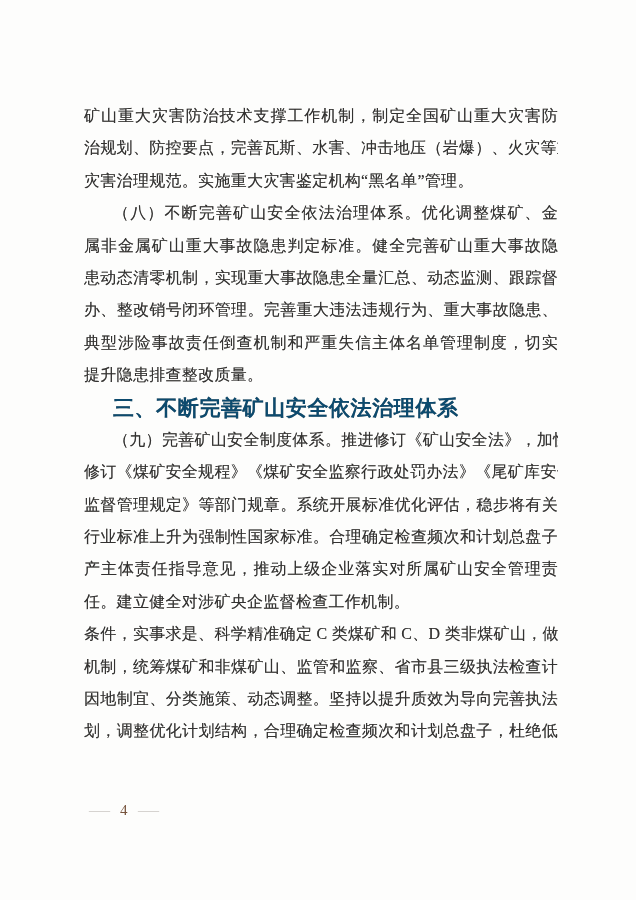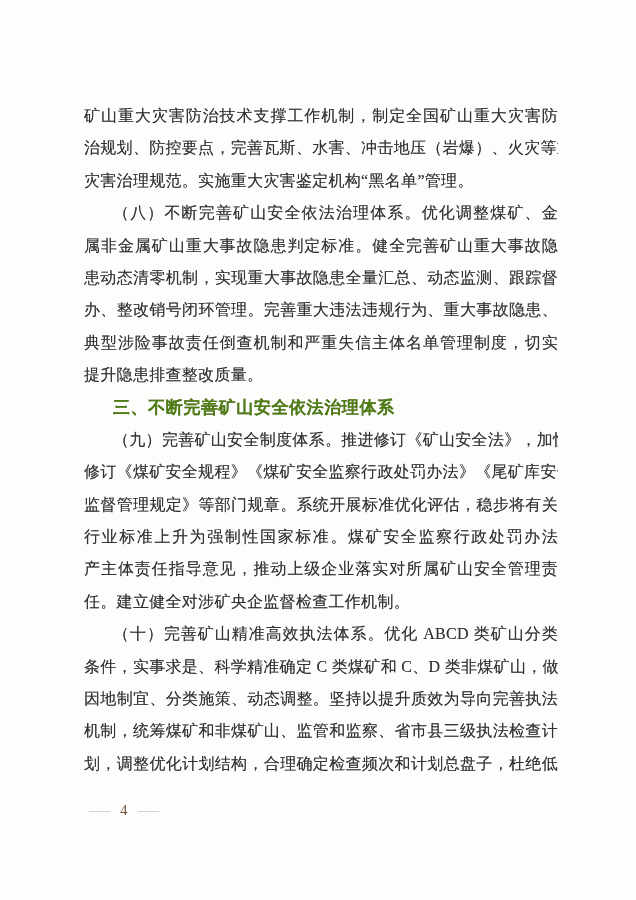--- a/index.html
+++ b/index.html
@@ -42,22 +42,22 @@
   .line.indent {
     text-indent: 29px;
   }
   .line .lead {
     
     font-family: "Liberation Serif", "DejaVu Serif", serif;
   }
   .line.heading {
     font-family: "Liberation Sans", "DejaVu Sans", sans-serif;
     font-weight: bold;
-    font-size: 17px;
-    color: #4d7c0f;
+    font-size: 21px;
+    color: #0c4a6e;
     text-align: left;
     text-align-last: left;
     letter-spacing: 0.6px;
   }
   .footer {
     position: absolute;
     left: 92px;
     top: 799px;
     display: flex;
     align-items: center;
@@ -93,29 +93,28 @@
         <div class="line">典型涉险事故责任倒查机制和严重失信主体名单管理制度，切实</div>
         <div class="line last">提升隐患排查整改质量。</div>
       </div>
       <div>
         <div class="line heading indent last">三、不断完善矿山安全依法治理体系</div>
       </div>
       <div>
         <div class="line indent"><span class="lead">（九）完善矿山安全制度体系。</span>推进修订《矿山安全法》，加快</div>
         <div class="line">修订《煤矿安全规程》《煤矿安全监察行政处罚办法》《尾矿库安全</div>
         <div class="line">监督管理规定》等部门规章。系统开展标准优化评估，稳步将有关</div>
-        <div class="line">行业标准上升为强制性国家标准。煤矿安全监察行政处罚办法</div>
+        <div class="line">行业标准上升为强制性国家标准。合理确定检查频次和计划总盘子</div>
         <div class="line">产主体责任指导意见，推动上级企业落实对所属矿山安全管理责</div>
         <div class="line last">任。建立健全对涉矿央企监督检查工作机制。</div>
       </div>
       <div>
-        <div class="line indent"><span class="lead">（十）完善矿山精准高效执法体系。</span>优化 ABCD 类矿山分类</div>
         <div class="line">条件，实事求是、科学精准确定 C 类煤矿和 C、D 类非煤矿山，做到</div>
+        <div class="line">机制，统筹煤矿和非煤矿山、监管和监察、省市县三级执法检查计</div>
         <div class="line">因地制宜、分类施策、动态调整。坚持以提升质效为导向完善执法</div>
-        <div class="line">机制，统筹煤矿和非煤矿山、监管和监察、省市县三级执法检查计</div>
         <div class="line">划，调整优化计划结构，合理确定检查频次和计划总盘子，杜绝低</div>
       </div>
     </div>
   <div class="footer">
     <span class="dash">—</span>
     <span class="pagenum">4</span>
     <span class="dash">—</span>
   </div>
 </div>
 

